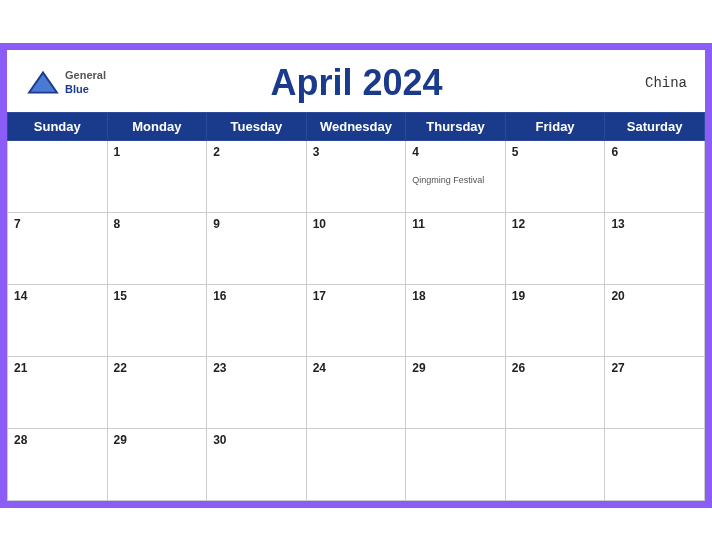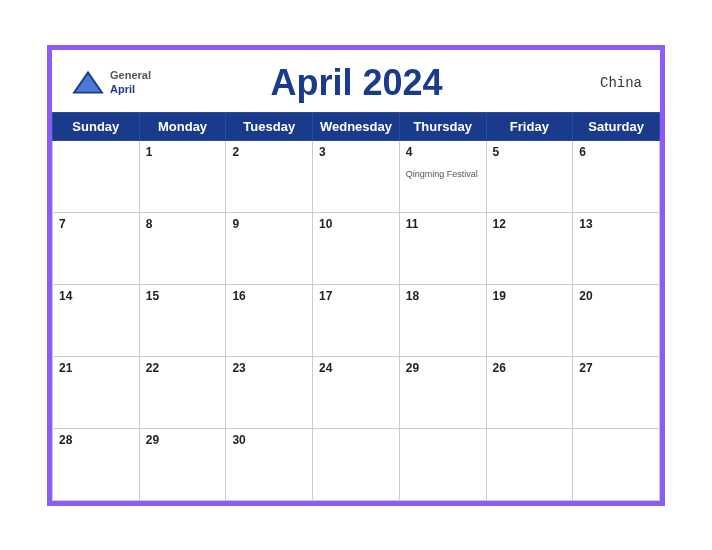--- a/index.html
+++ b/index.html
@@ -6,23 +6,23 @@
     body {
       font-family: Arial, sans-serif;
       background: #fff;
       display: flex;
       justify-content: center;
       align-items: center;
       width: 712px;
       min-height: 550px;
     }
     .calendar-container {
-      width: 618px;
+      width: 712px;
       background: #14532d;
-      border: 5px solid #8b5cf6;
+      border: 7px solid #8b5cf6;
       padding: 0;
     }
     .calendar-header {
       display: flex;
       justify-content: space-between;
       align-items: center;
       padding: 12px 18px 8px 18px;
       background: #fff;
     }
     .logo-general {
@@ -87,42 +87,42 @@
     }
     .day-number {
       font-size: 12px;
       font-weight: bold;
       color: #222;
       display: block;
     }
     .event-label {
       font-size: 9px;
       color: #555;
-      margin-top: 10px;
+      margin-top: 16px;
       display: block;
       line-height: 1.3;
     }
     .empty-cell {
       background: #fff;
     }
   </style>
 </head>
 <body>
 
 <div class="calendar-container">
   <div class="calendar-header">
 
     <div class="logo-wrapper">
       <svg class="logo-icon" viewBox="0 0 40 32" xmlns="http://www.w3.org/2000/svg">
         <polygon points="20,2 38,28 2,28" fill="#1a3a8c"></polygon>
         <polygon points="20,6 34,26 6,26" fill="#4a7ad4"></polygon>
       </svg>
       <div class="logo-text">
         <span class="logo-general">General</span>
-        <span class="logo-blue">April</span>
+        <span class="logo-blue">Blue</span>
       </div>
     </div>
 
     <div class="month-title">April 2024</div>
 
     <div class="country-label">China</div>
   </div>
 
   <table class="calendar-grid">
     <thead>

